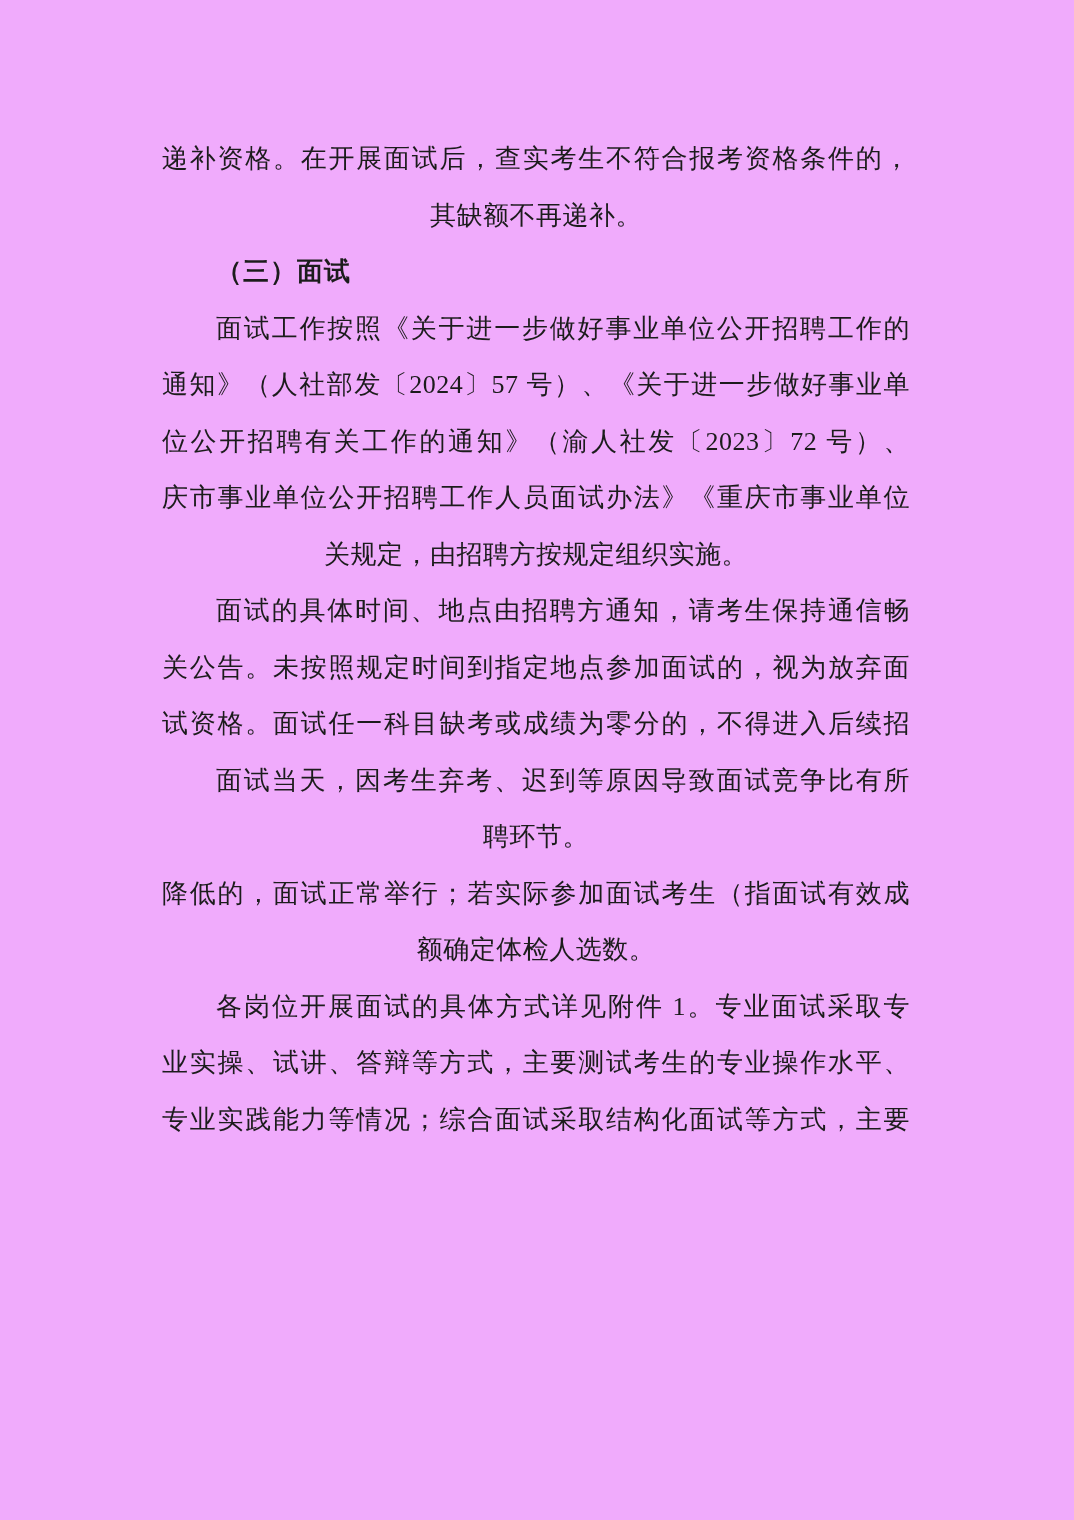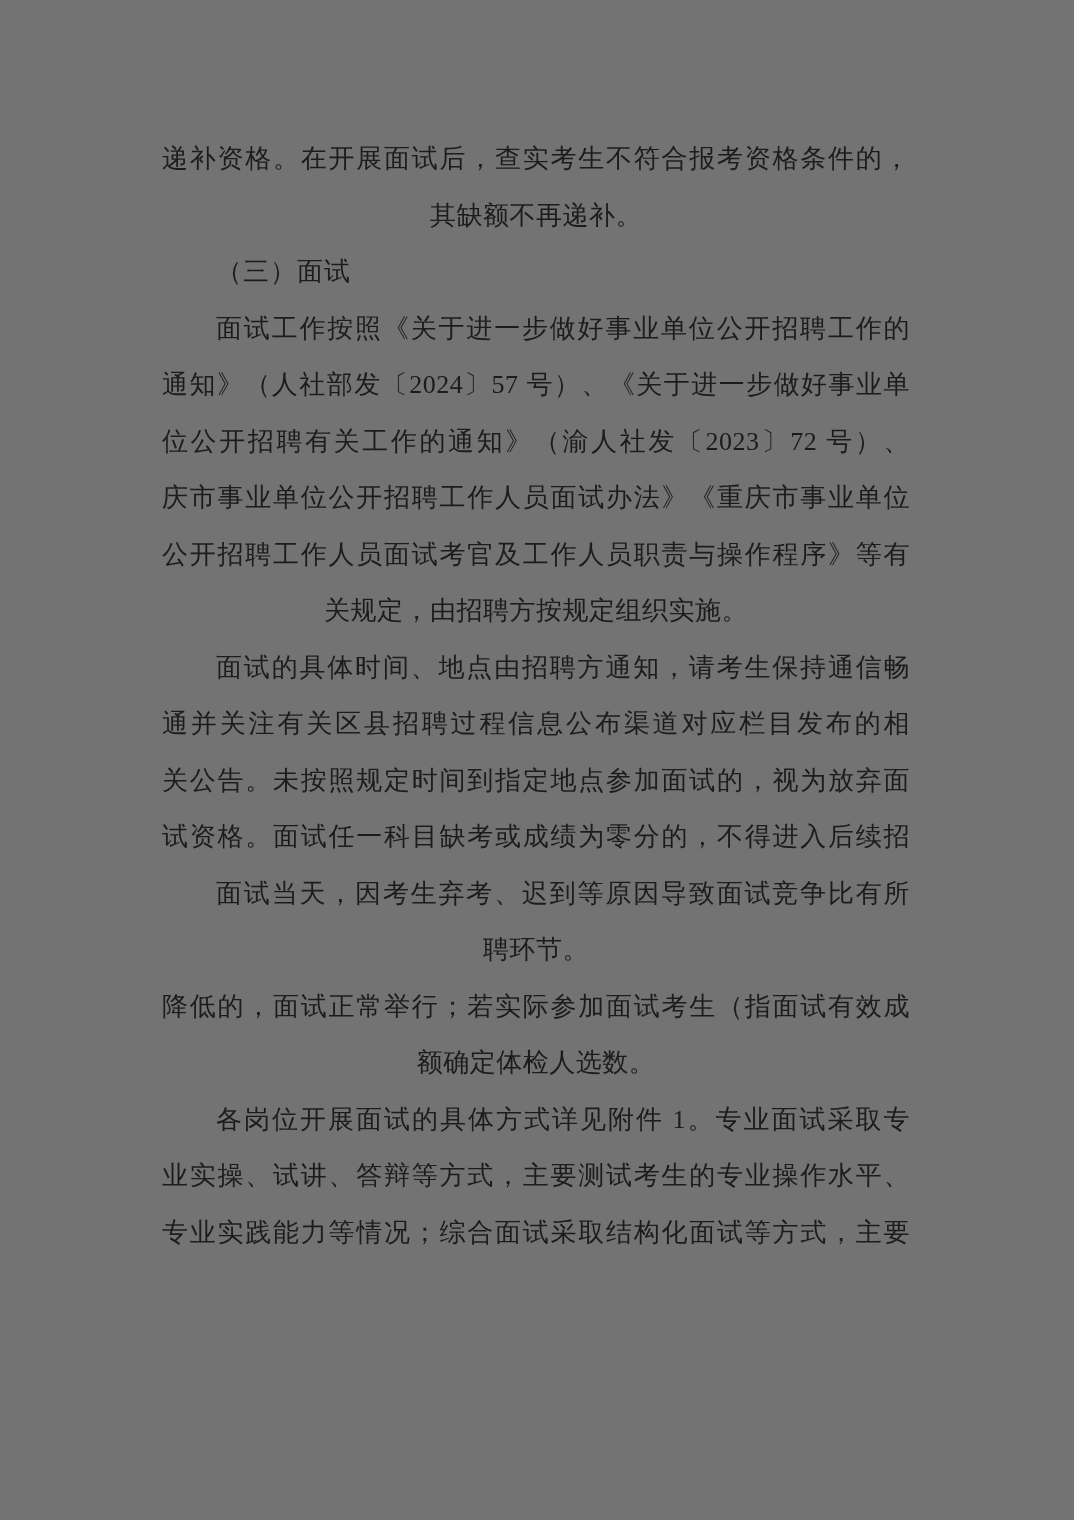--- a/index.html
+++ b/index.html
@@ -41,42 +41,40 @@
     text-align: justify;
     text-align-last: justify;
     text-indent: 54px;
   }
   
   .line.end {
     text-align: center;
   }
   
   .line.heading {
-    font-weight: 400;
+    font-weight: 700;
     text-indent: 54px;
     letter-spacing: 1px;
   }
 </style>
 </head>
 <body>
 
-<div class="page" style="background: #737373; color: rgb(28, 28, 28);">
+<div class="page" style="background: #f0abfc; color: rgb(28, 28, 28);">
   <div class="text-block">
 
   <div class="line full">递补资格。在开展面试后，查实考生不符合报考资格条件的，</div>
       <div class="line end">其缺额不再递补。</div>
       <div class="line heading">（三）面试</div>
       <div class="line full-indent">面试工作按照《关于进一步做好事业单位公开招聘工作的</div>
       <div class="line full">通知》（人社部发〔2024〕57 号）、《关于进一步做好事业单</div>
       <div class="line full">位公开招聘有关工作的通知》（渝人社发〔2023〕72 号）、《重</div>
       <div class="line full">庆市事业单位公开招聘工作人员面试办法》《重庆市事业单位</div>
-      <div class="line full">公开招聘工作人员面试考官及工作人员职责与操作程序》等有</div>
       <div class="line end">关规定，由招聘方按规定组织实施。</div>
       <div class="line full-indent">面试的具体时间、地点由招聘方通知，请考生保持通信畅</div>
-      <div class="line full">通并关注有关区县招聘过程信息公布渠道对应栏目发布的相</div>
       <div class="line full">关公告。未按照规定时间到指定地点参加面试的，视为放弃面</div>
       <div class="line full">试资格。面试任一科目缺考或成绩为零分的，不得进入后续招</div>
       <div class="line full-indent">面试当天，因考生弃考、迟到等原因导致面试竞争比有所</div>
       <div class="line end">聘环节。</div>
       <div class="line full">降低的，面试正常举行；若实际参加面试考生（指面试有效成</div>
       <div class="line end">额确定体检人选数。</div>
       <div class="line full-indent">各岗位开展面试的具体方式详见附件 1。专业面试采取专</div>
       <div class="line full">业实操、试讲、答辩等方式，主要测试考生的专业操作水平、</div>
       <div class="line full">专业实践能力等情况；综合面试采取结构化面试等方式，主要</div>
     </div>

